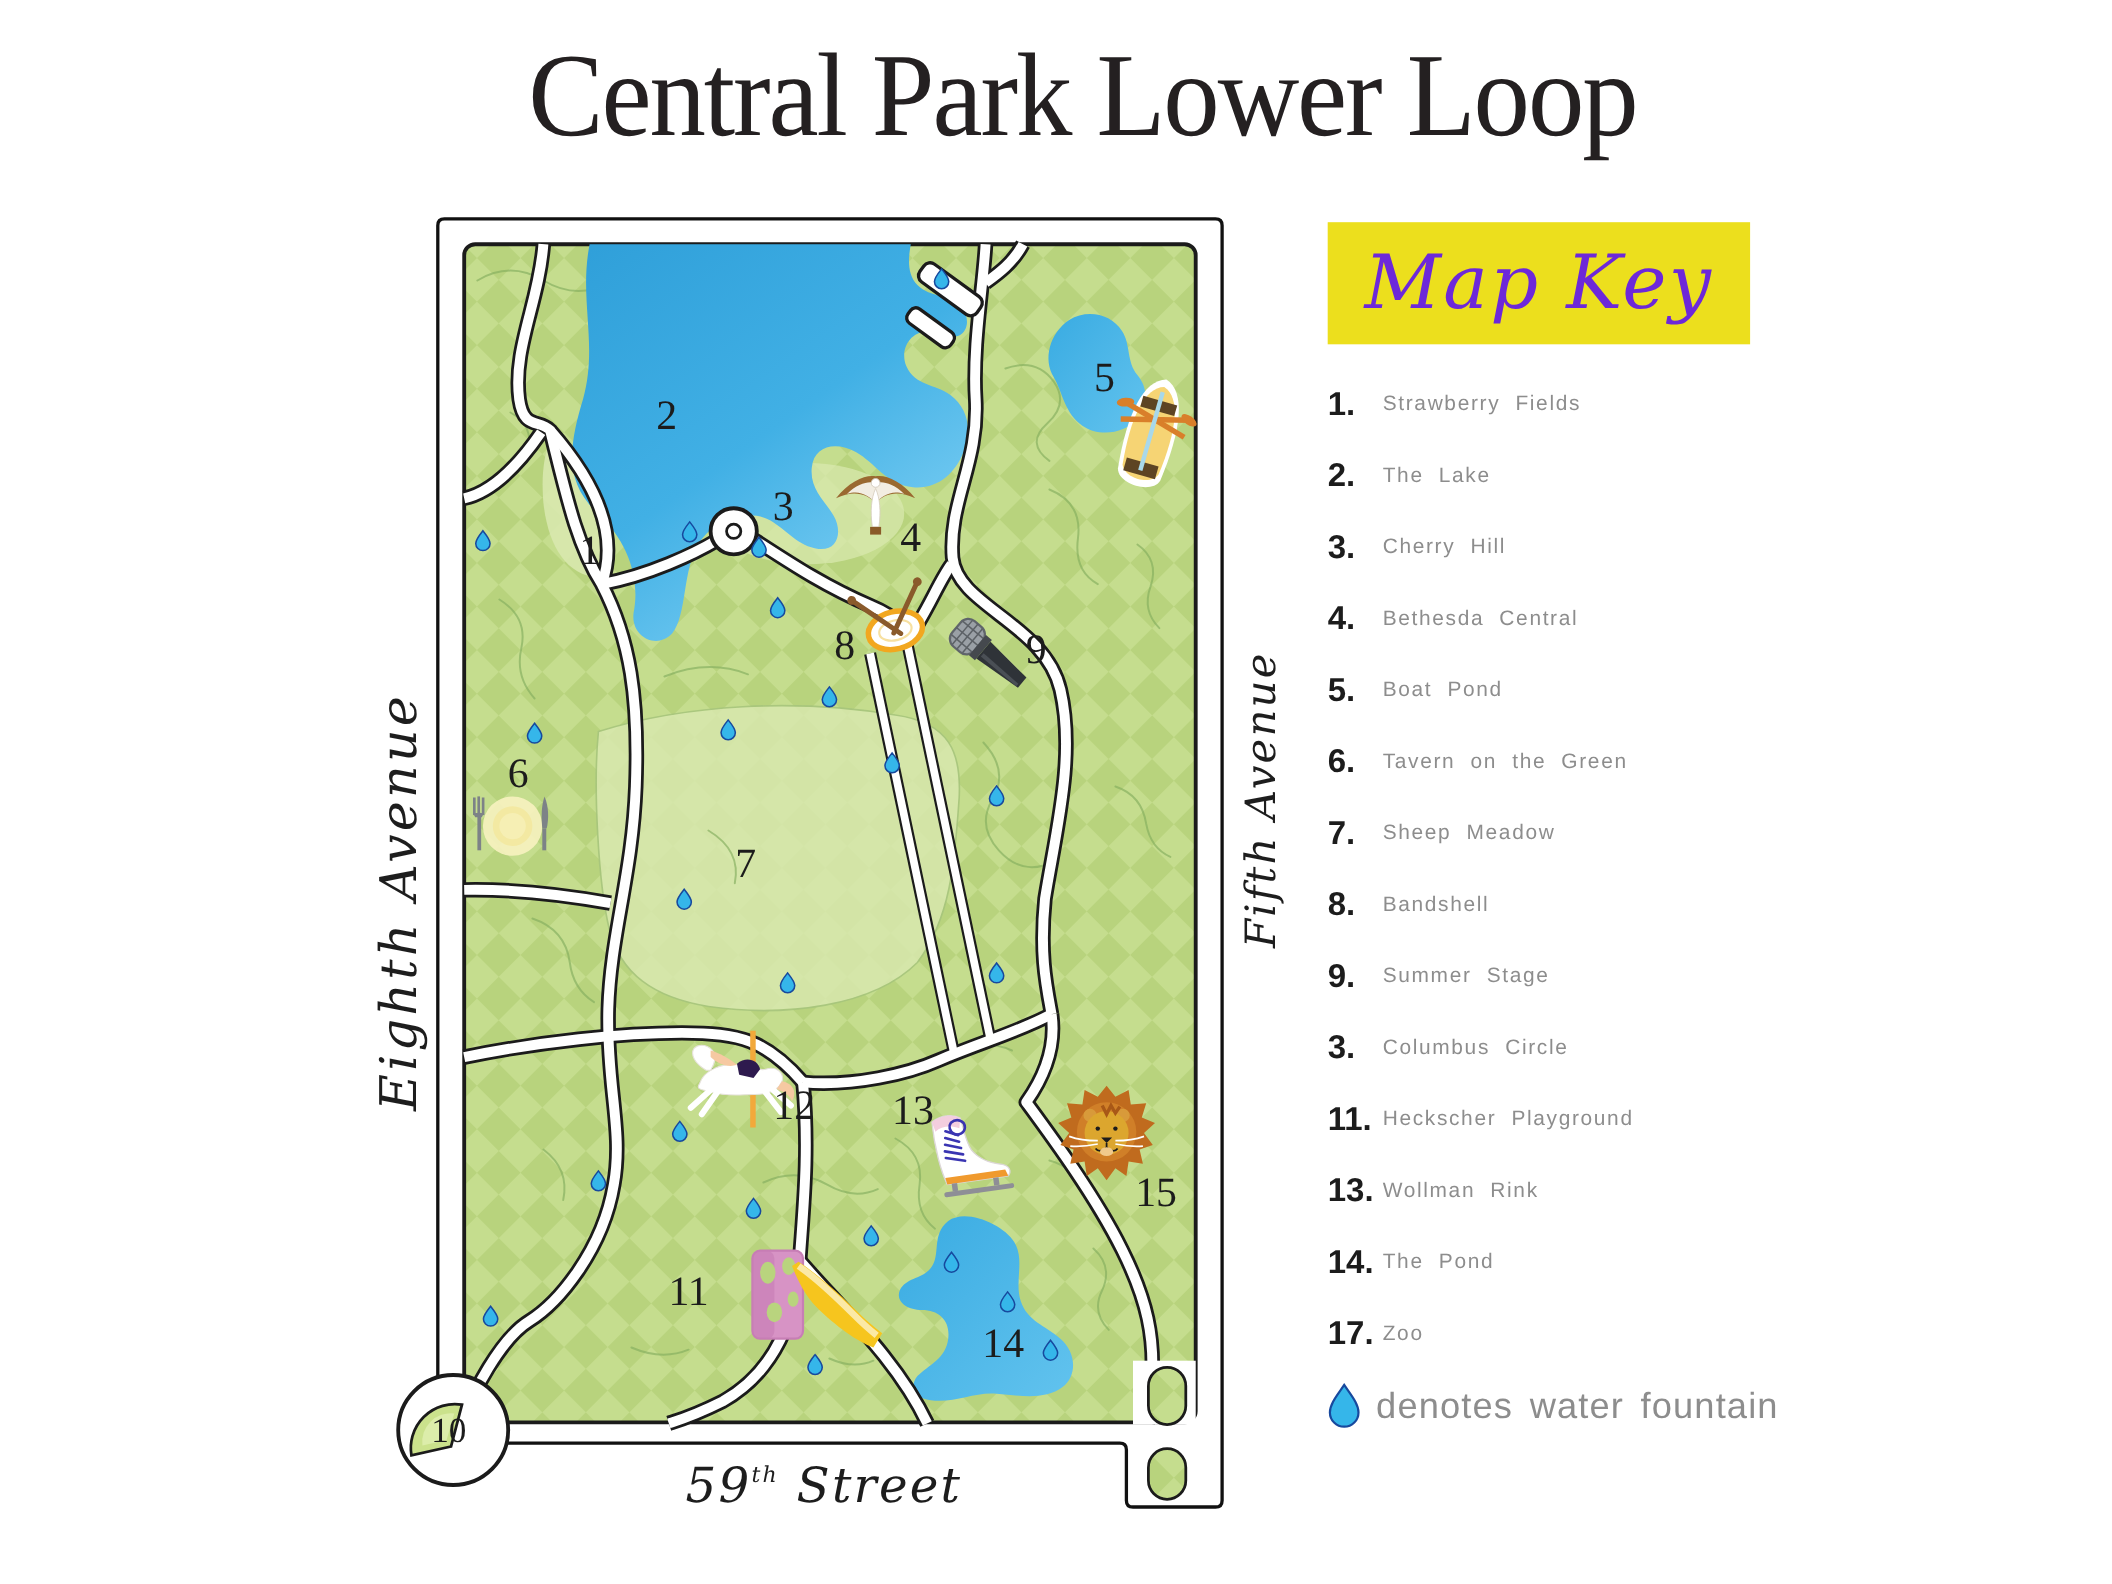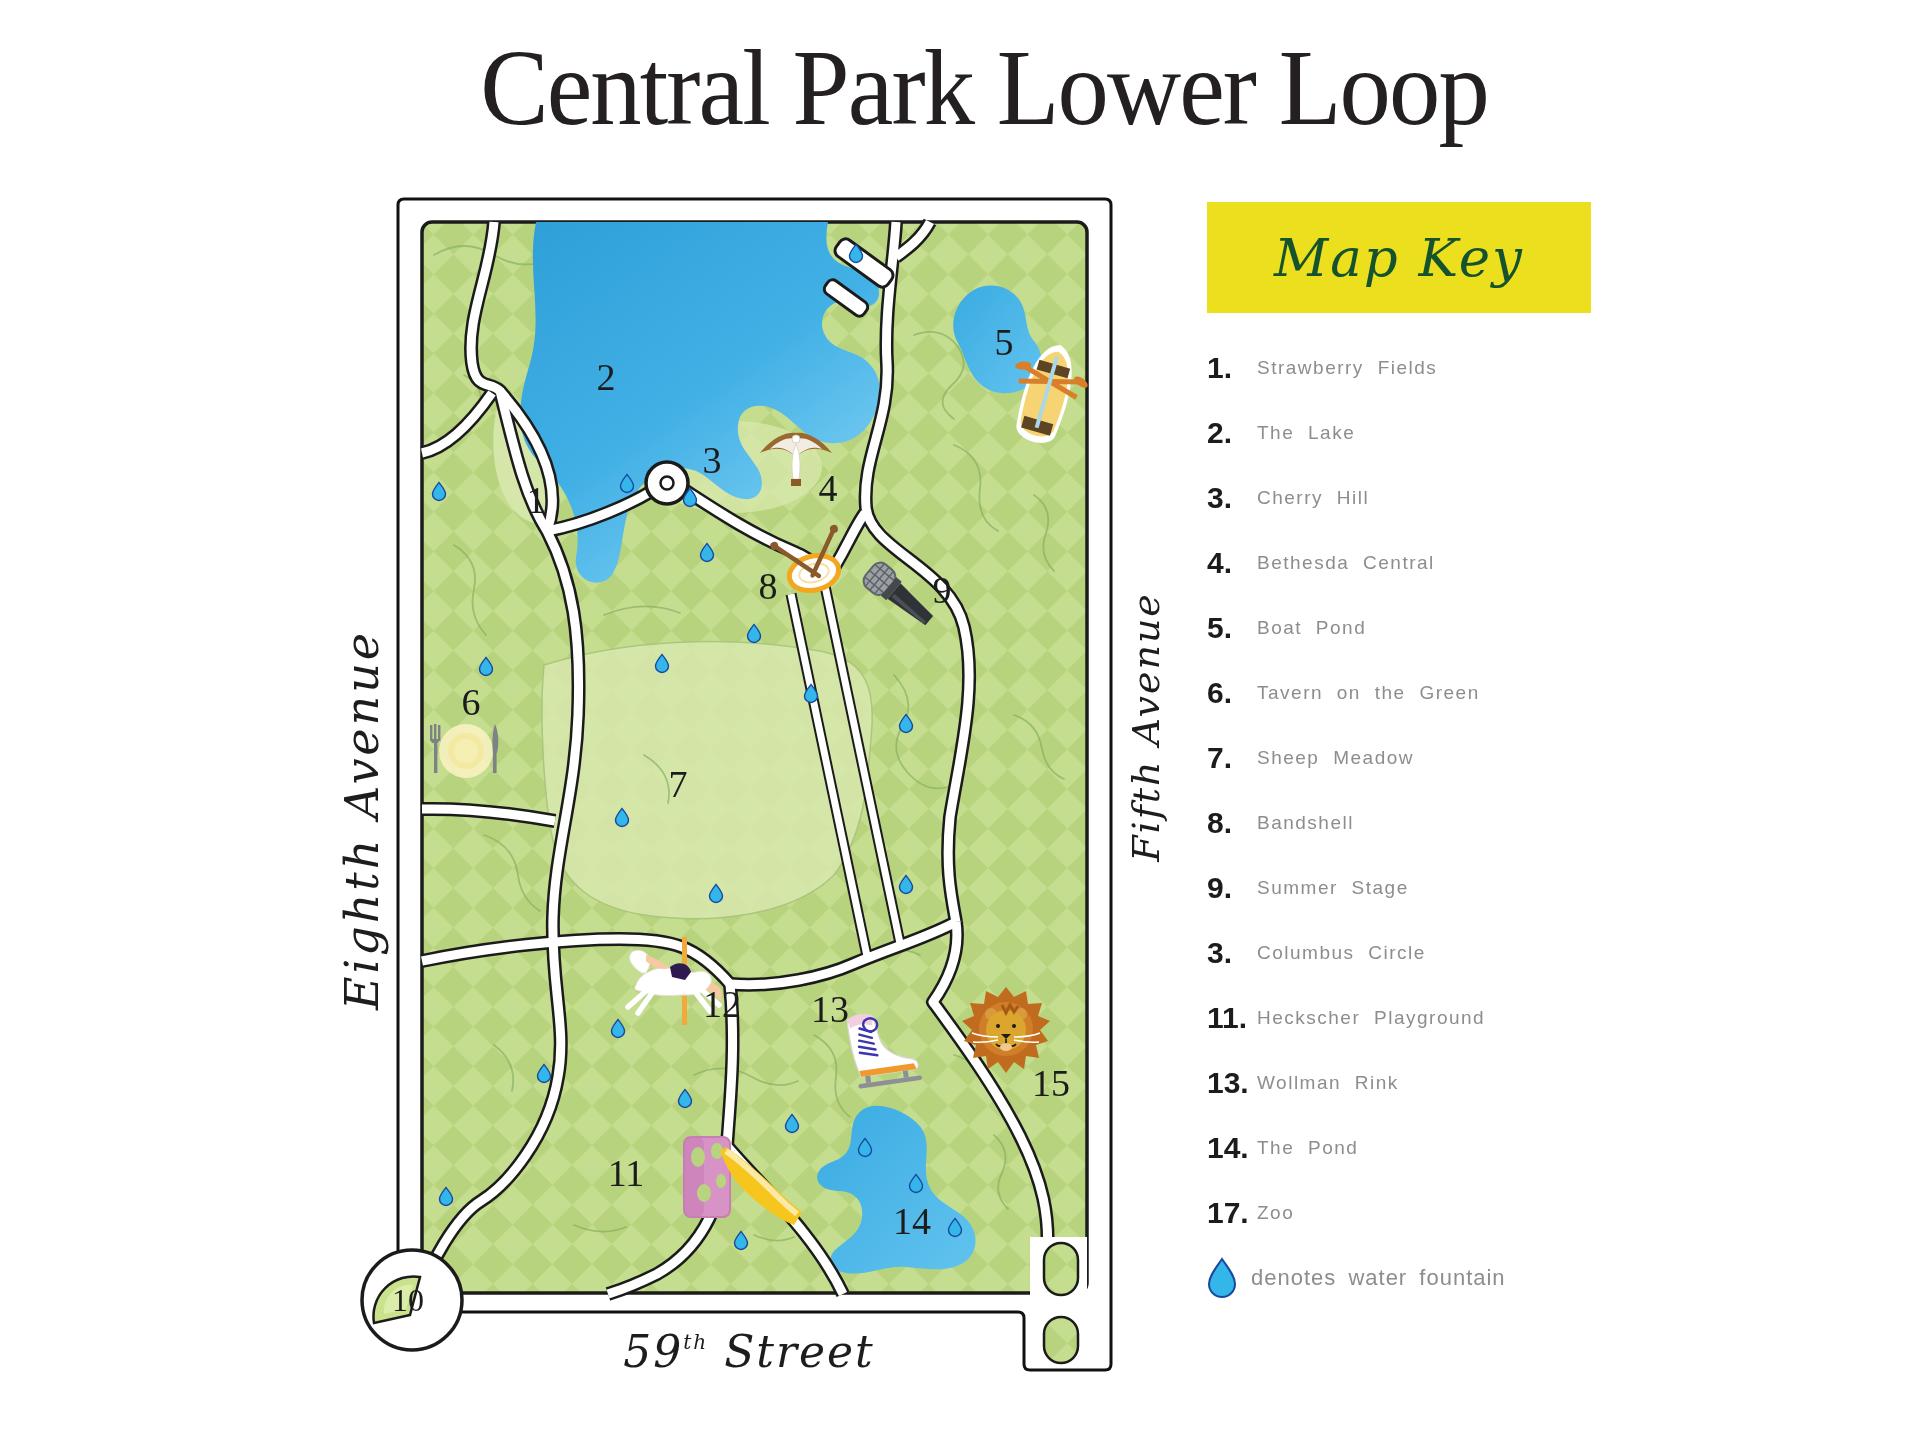--- a/index.html
+++ b/index.html
@@ -15,29 +15,29 @@
   .ave-west{position:absolute;left:338px;top:820px;transform:translate(-50%,-50%) rotate(-90deg);
     font-size:46px;letter-spacing:3px;white-space:nowrap;}
   .ave-east{position:absolute;left:1122px;top:727px;transform:translate(-50%,-50%) rotate(-90deg);
     font-size:38px;letter-spacing:2px;white-space:nowrap;}
   .street-south{position:absolute;left:725px;top:1351px;transform:translate(-50%,-50%);
     font-size:44px;letter-spacing:2px;white-space:nowrap;}
   .street-south sup{font-size:20px;vertical-align:18px;}
 
   .key-panel{position:absolute;left:1183px;top:202px;width:520px;}
   .key-header{width:384px;height:111px;background:#ecdf1d;display:flex;align-items:center;justify-content:center;}
-  .key-header .kh-text{font-family:"DejaVu Serif",serif;font-style:italic;font-size:53px;color:#14532d;
+  .key-header .kh-text{font-family:"DejaVu Serif",serif;font-style:italic;font-size:68px;color:#6d28d9;
     letter-spacing:2px;line-height:1;text-align:center;}
   .key-list{margin-top:22px;}
   .key-item{height:65px;display:flex;align-items:center;font-family:"Liberation Sans",sans-serif;}
   .key-item .num{min-width:50px;font-weight:bold;font-size:30px;color:#1c1c1c;}
   .key-item .lbl{font-size:19px;color:#8d8d8d;letter-spacing:1.5px;word-spacing:7px;}
   .key-note{margin-top:12px;display:flex;align-items:center;font-family:"Liberation Sans",sans-serif;}
   .key-note .drop-wrap{width:30px;height:42px;margin-right:14px;}
-  .key-note .lbl{font-size:22px;color:#8d8d8d;letter-spacing:1px;word-spacing:5px;}
+  .key-note .lbl{font-size:33px;color:#8d8d8d;letter-spacing:1px;word-spacing:5px;}
 
   .map-svg{position:absolute;left:330px;top:195px;}
   .mnum{font-family:"Liberation Serif",serif;font-size:38px;fill:#1c1c1c;text-anchor:middle;}
   .mnum-small{font-family:"Liberation Serif",serif;font-size:32px;fill:#1c1c1c;text-anchor:middle;}
 </style>
 </head>
 <body>
 
 <div class="page">
 

